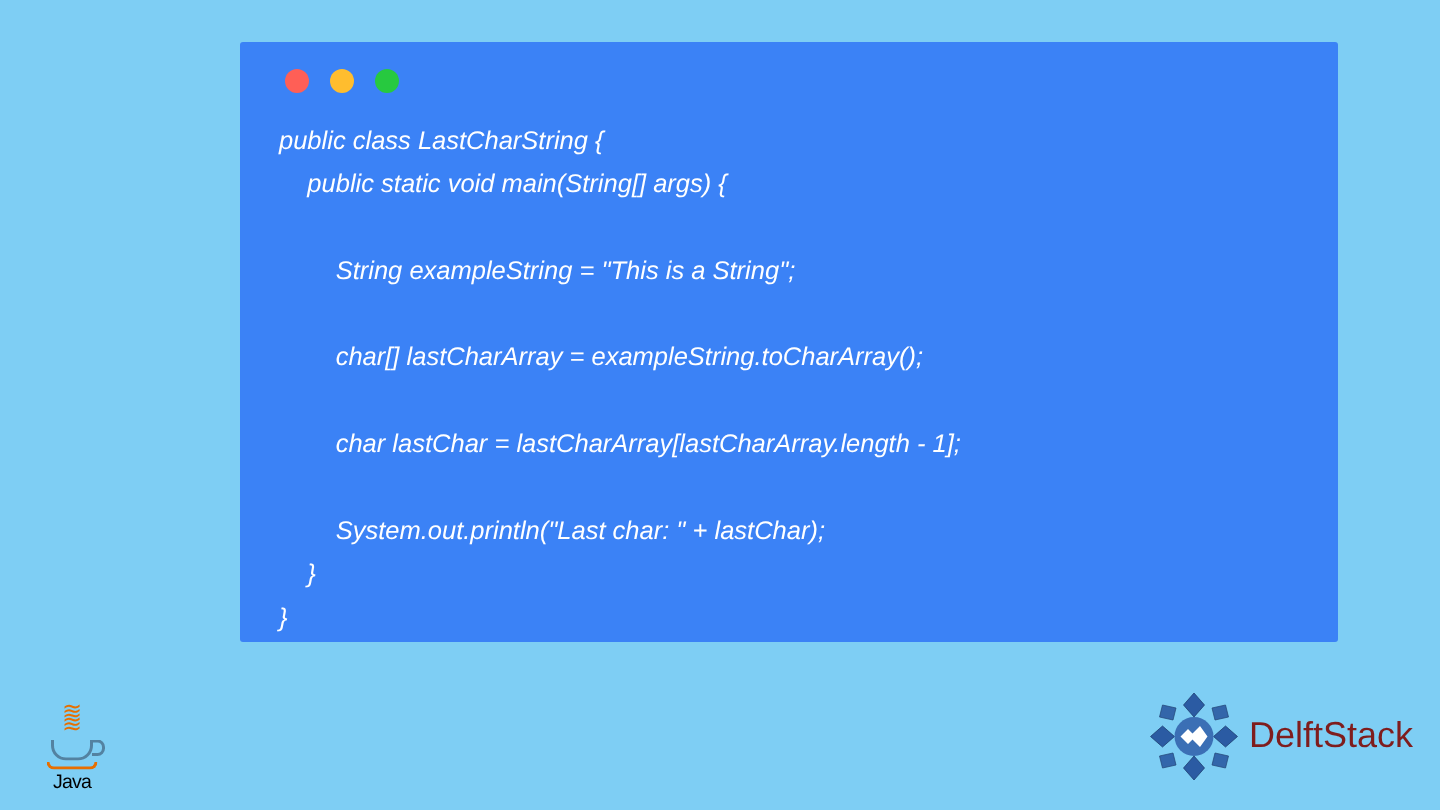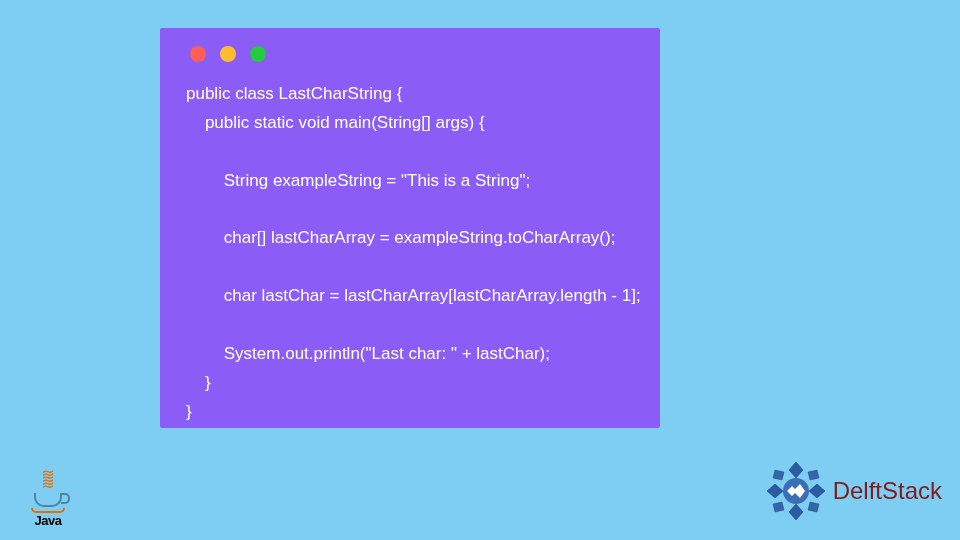--- a/index.html
+++ b/index.html
@@ -8,25 +8,26 @@
       height: 540px;
       background: #7ecef4;
       font-family: Arial, Helvetica, sans-serif;
       position: relative;
       overflow: hidden;
     }
     .code-window {
       position: absolute;
       left: 160px;
       top: 28px;
-      width: 500px;
+      width: 732px;
       height: 400px;
-      background: #8b5cf6;
+      background: #3b82f6;
       border-radius: 2px;
       padding: 18px 26px;
+      font-style: italic;
     }
     .dots {
       display: flex;
       gap: 14px;
       margin-bottom: 18px;
       padding-left: 4px;
     }
     .dot {
       width: 16px;
       height: 16px;
@@ -79,21 +80,21 @@
       width: 34px;
       height: 5px;
       border: 2px solid #e76f00;
       border-top: none;
       border-radius: 0 0 12px 12px;
       margin: 1px auto 0;
     }
     .java-text {
       color: #000;
       font-size: 13px;
-      font-weight: bold;
+      font-weight: normal;
       letter-spacing: -0.5px;
     }
     .delft-logo {
       position: absolute;
       right: 18px;
       bottom: 18px;
       display: flex;
       align-items: center;
       gap: 6px;
     }

